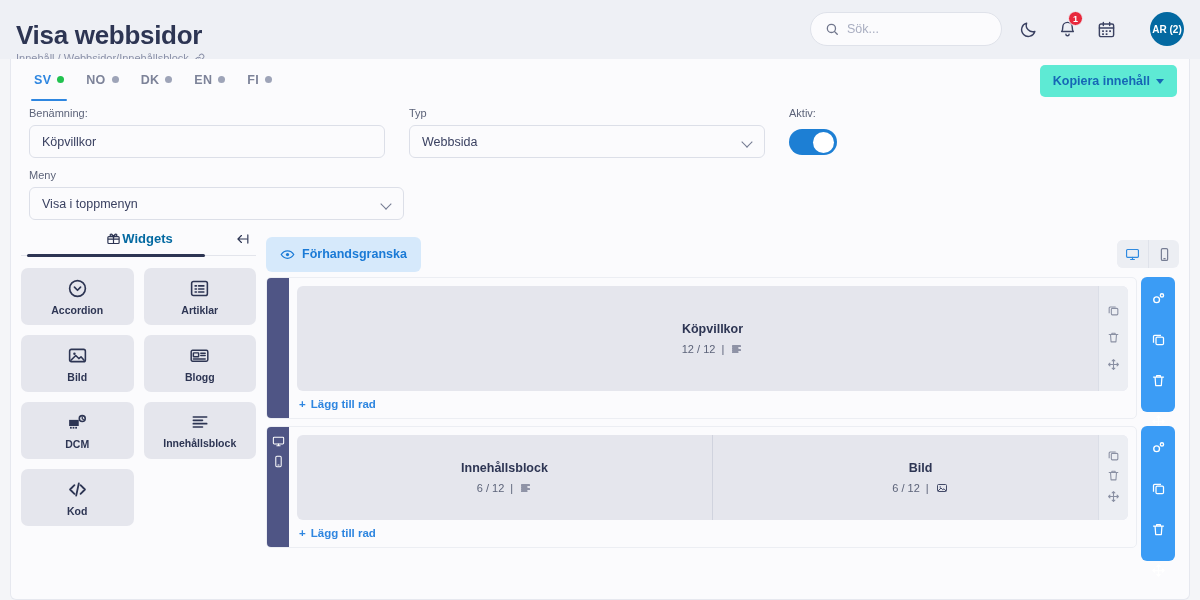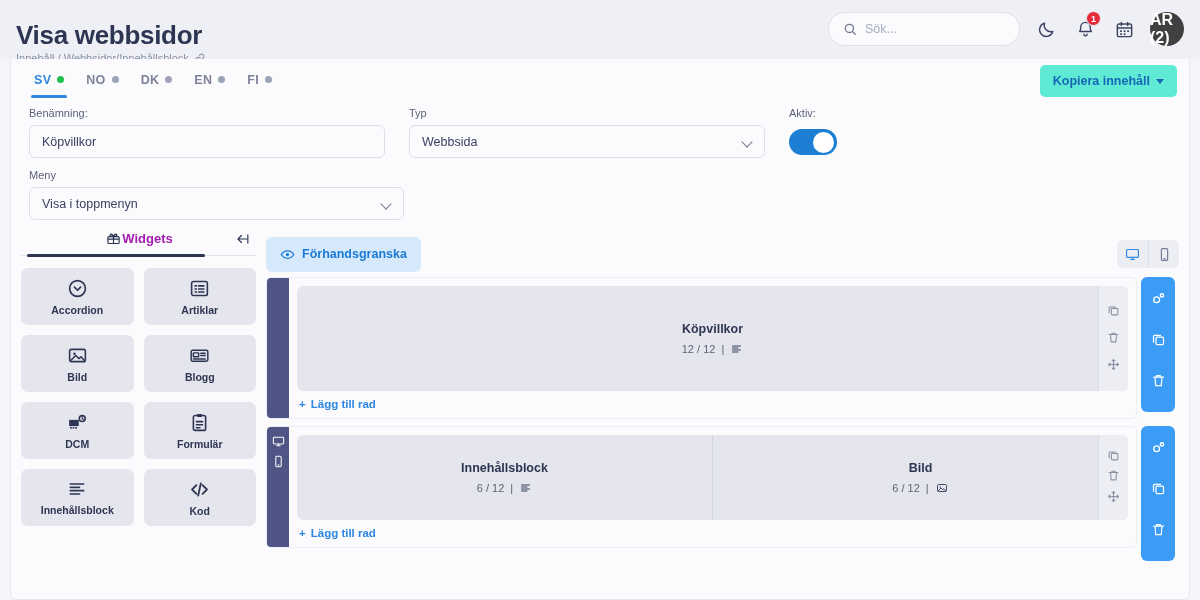--- a/index.html
+++ b/index.html
@@ -42,35 +42,35 @@
   }
   .badge {
     position: absolute; top: -5px; right: -3px;
     background: #e8283c; color: #fff; font-size: 9px; font-weight: bold;
     min-width: 15px; height: 15px; border-radius: 8px;
     display: flex; align-items: center; justify-content: center;
     border: 1.5px solid #eef0f5;
   }
   .avatar {
     width: 34px; height: 34px; border-radius: 50%;
-    background: #404040; color: #fff; font-size: 16px; font-weight: bold;
-    display: flex; align-items: center; justify-content: center;
+    background: #0369a1; color: #fff; font-size: 10px; font-weight: bold;
+    display: flex; align-items: center; justify-content: center; margin-left: 18px;
   }
 
   
   .card {
     margin: 0 10px; background: #fbfbfd;
     border: 1px solid #e6e8ef; border-top: none;
     border-radius: 0 0 6px 6px;
     height: 541px; position: relative; overflow: hidden;
   }
 
   
   .langbar {
-    height: 42px; display: flex; align-items: center;
+    height: 42px; display: flex; 
     padding: 0 12px; position: relative;
   }
   .lang {
     display: flex; align-items: center; gap: 6px;
     font-size: 12.5px; font-weight: bold; color: #7d8399;
     padding: 10px 11px 11px; position: relative; letter-spacing: .3px;
   }
   .lang.active { color: #2e86e0; }
   .lang.active::after {
     content: ""; position: absolute; left: 8px; right: 8px; bottom: 0;
@@ -127,21 +127,21 @@
 
   
   .widgets { width: 235px; flex: none; }
   .widgets-head {
     display: flex; align-items: center; justify-content: space-between;
     border-bottom: 1px solid #e3e5ec; padding: 0 6px 9px 6px;
     position: relative;
   }
   .widgets-head .ttl {
     display: flex; align-items: center; gap: 1px;
-    font-size: 13px; font-weight: bold; color: #a21caf;
+    font-size: 13px; font-weight: bold; color: #0369a1;
     margin: 0 auto; padding-left: 18px;
   }
   .widgets-head::after {
     content: ""; position: absolute; left: 6px; bottom: -1.5px;
     width: 178px; height: 2.5px; background: #2d3553; border-radius: 2px;
   }
   .collapse-btn { color: #2d3553; display: flex; }
   .wgrid {
     display: grid; grid-template-columns: 1fr 1fr; gap: 10px;
     padding-top: 12px;
@@ -390,28 +390,20 @@
             <path d="M3 9h11v7H3z" fill="#2d3553"></path>
             <circle cx="18" cy="7.5" r="3.4" stroke="#2d3553" stroke-width="1.8" fill="none"></circle>
             <path d="M18 5.6v2l1.3 1" stroke="#2d3553" stroke-width="1.4" stroke-linecap="round"></path>
             <rect x="4" y="17" width="2" height="2" fill="#2d3553"></rect>
             <rect x="7" y="17" width="2" height="2" fill="#2d3553"></rect>
             <rect x="10" y="17" width="2" height="2" fill="#2d3553"></rect>
           </svg>
           <span class="wlabel">DCM</span>
         </div>
 
-        <div class="wtile">
-          <svg width="21" height="21" viewBox="0 0 24 24" fill="none" stroke="#2d3553" stroke-width="1.8">
-            <rect x="5" y="4" width="14" height="17" rx="2"></rect>
-            <rect x="9" y="2.2" width="6" height="3.6" rx="1.2" fill="#2d3553" stroke="none"></rect>
-            <path d="M8.5 11h7M8.5 14.5h7M8.5 18h4" stroke-linecap="round"></path>
-          </svg>
-          <span class="wlabel">Formulär</span>
-        </div>
 
         <div class="wtile">
           <svg width="22" height="20" viewBox="0 0 24 24" fill="none" stroke="#2d3553" stroke-width="2" stroke-linecap="round">
             <path d="M4 6h16M4 10h11M4 14h16M4 18h11"></path>
           </svg>
           <span class="wlabel">Innehållsblock</span>
         </div>
 
         <div class="wtile">
           <svg width="23" height="21" viewBox="0 0 24 24" fill="none" stroke="#2d3553" stroke-width="2.1" stroke-linecap="round" stroke-linejoin="round">

